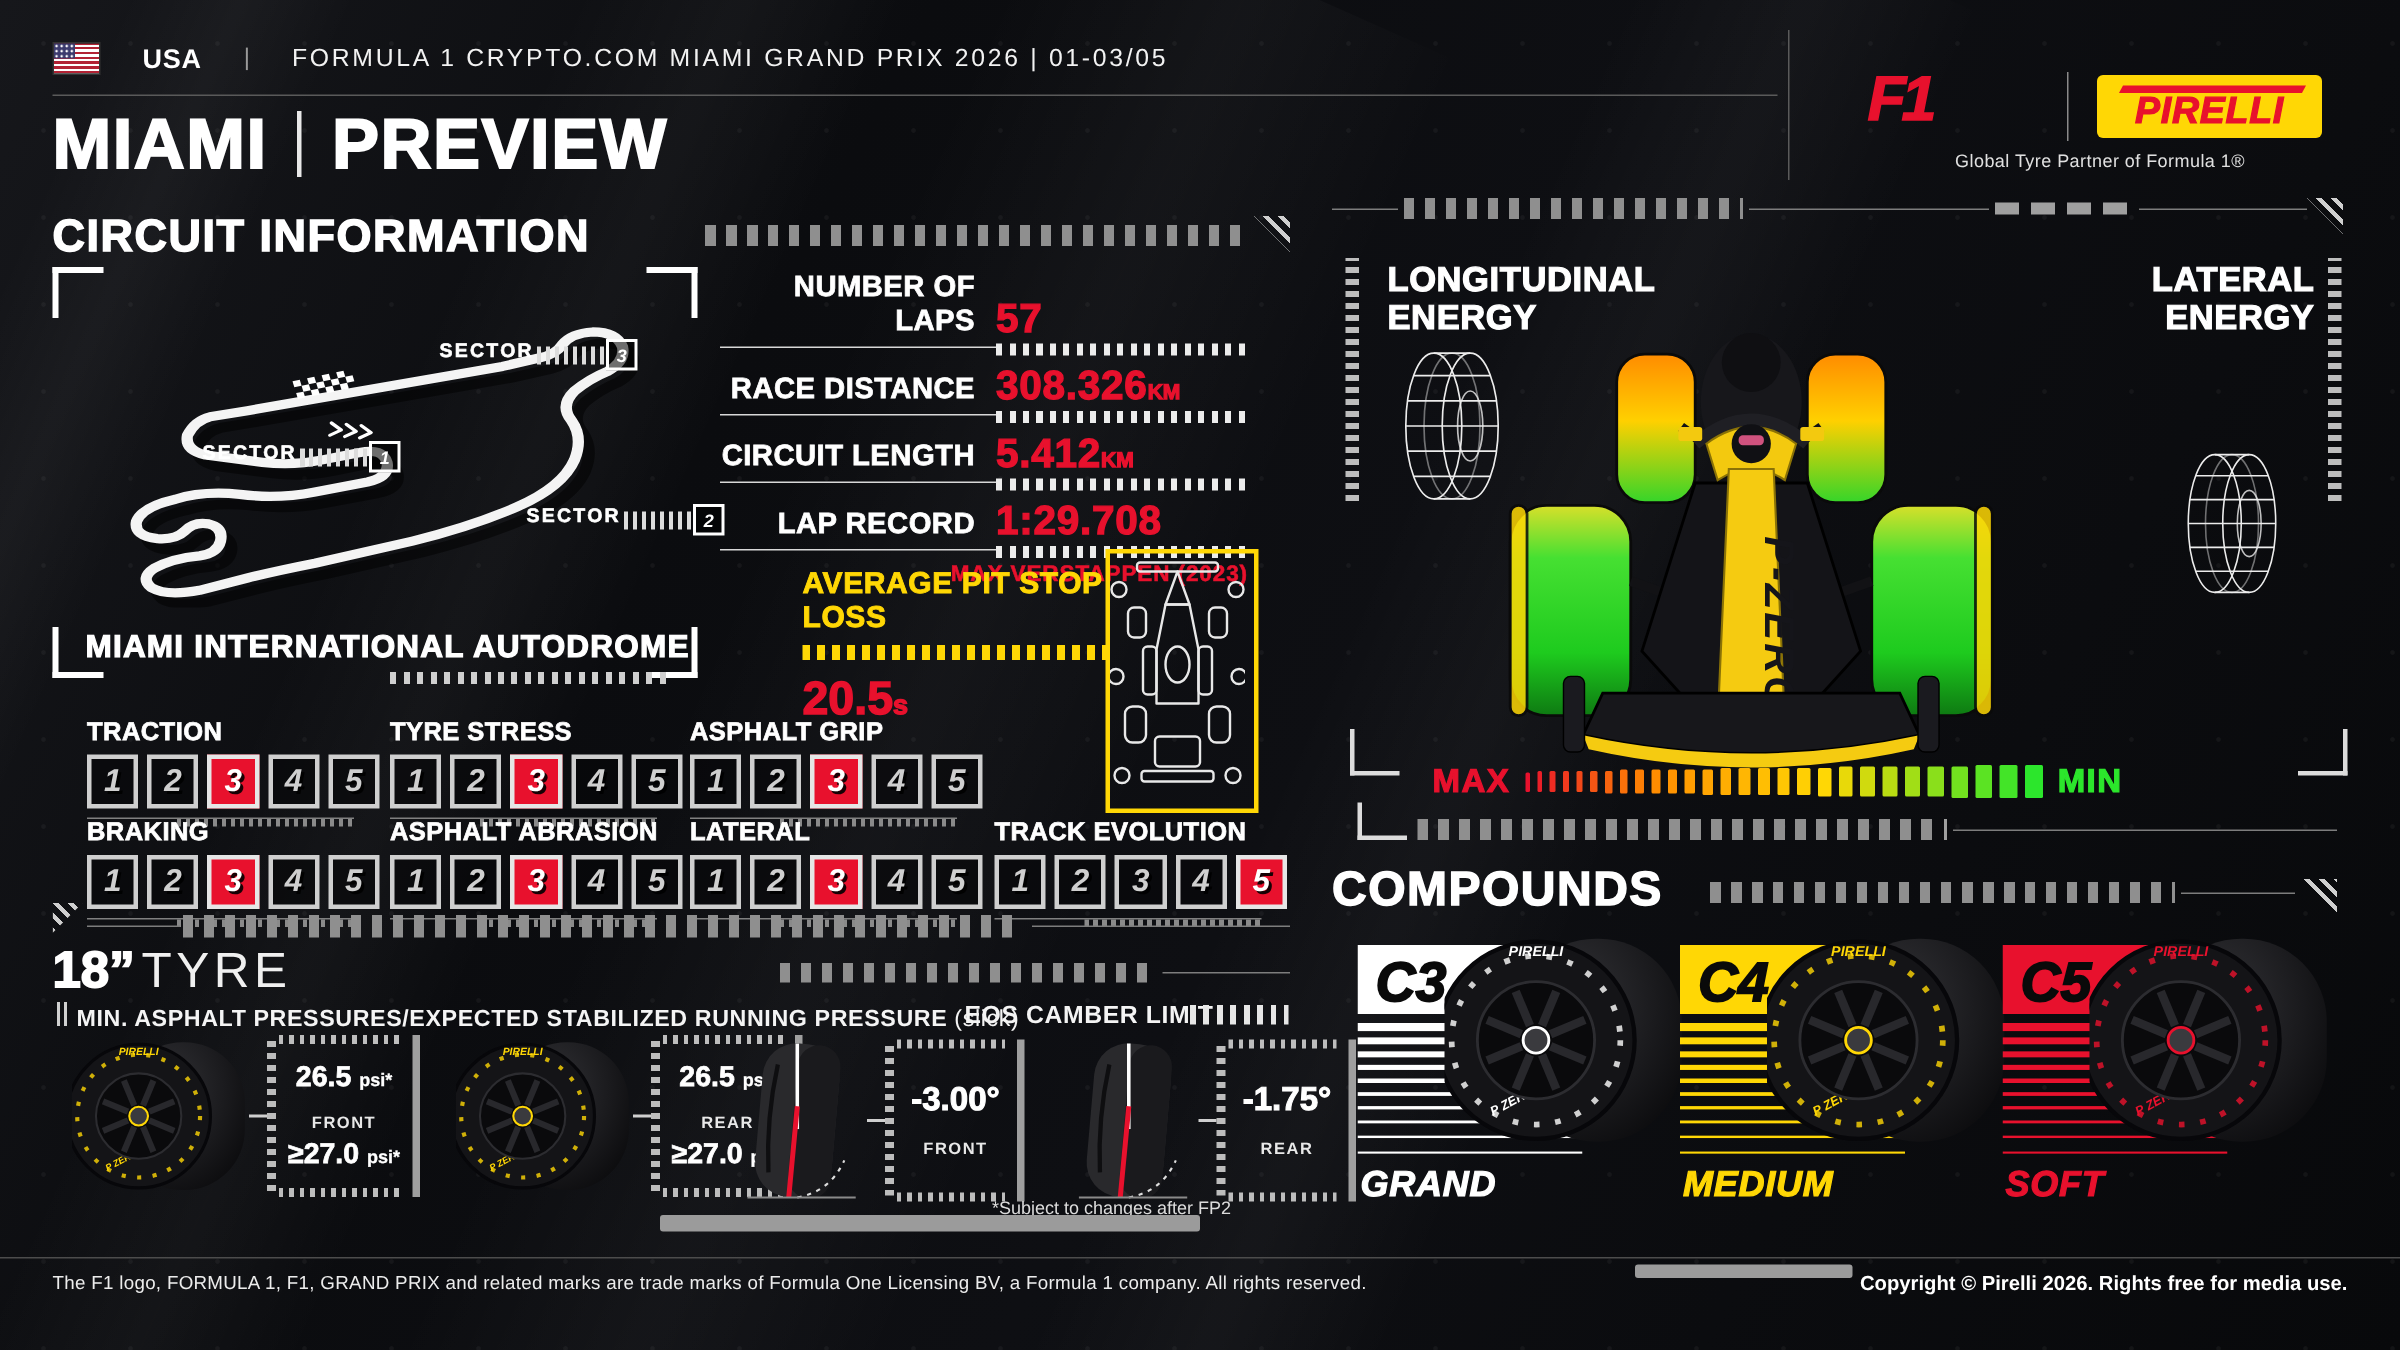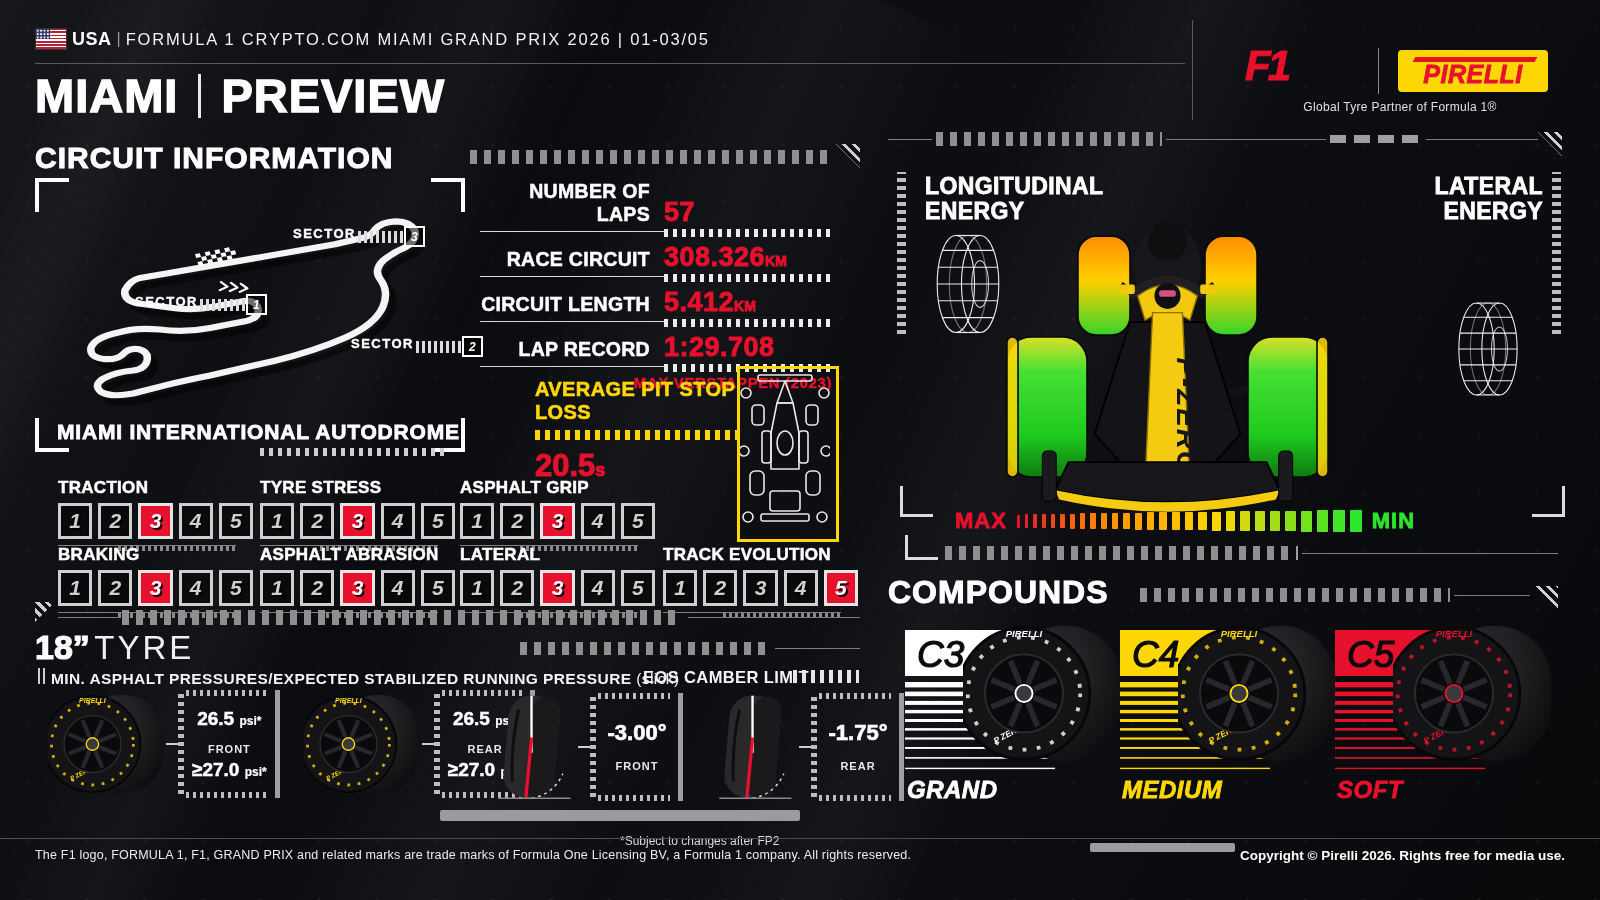--- a/index.html
+++ b/index.html
@@ -16,21 +16,21 @@
   .bcode{background:repeating-linear-gradient(90deg,#8f8f8f 0 7px,transparent 7px 14px);}
   .bcode-w{background:repeating-linear-gradient(90deg,#e6e6e6 0 4px,transparent 4px 9px);}
   .bcode-y{background:repeating-linear-gradient(90deg,#ffd705 0 5px,transparent 5px 10px);}
   .tdash{background:repeating-linear-gradient(90deg,#9f9f9f 0 16px,transparent 16px 24px);}
   .hline{background:#7d7d7d;height:1px;}
   .vdots{background:repeating-linear-gradient(0deg,#bdbdbd 0 4px,transparent 4px 8px);width:9px;}
   .hatch{background:repeating-linear-gradient(45deg,#cfcfcf 0 3px,transparent 3px 7px);}
   .hatch-tr{clip-path:polygon(0 0,100% 0,100% 100%);}
   .hatch-tl{clip-path:polygon(0 0,100% 0,0 100%);}
   
-  .hdr-left{left:35px;top:28px;display:flex;align-items:center;gap:5px;justify-content:space-between;}
+  .hdr-left{left:35px;top:28px;display:flex;align-items:center;gap:28px;justify-content:space-between;}
   .flag{width:30px;height:20px;position:relative;background:repeating-linear-gradient(0deg,#b22234 0 1.6px,#fff 1.6px 3.2px);border:1px solid #333;}
   .flag::after{content:"";position:absolute;left:0;top:0;width:14px;height:10px;background:#3c3b6e;
     background-image:radial-gradient(#fff .7px,transparent 1px);background-size:3.4px 3.4px;}
   .hdr-country{font-size:18px;font-weight:bold;letter-spacing:.5px;}
   .hdr-sep{color:#9a9a9a;font-size:16px;}
   .hdr-event{font-size:16.5px;letter-spacing:1.8px;color:#f2f2f2;}
   .title-row{left:35px;top:68px;display:flex;align-items:center;gap:20px;}
   .title-big{font-size:47px;font-weight:bold;-webkit-text-stroke:1.4px #fff;letter-spacing:1px;}
   .title-div{width:3px;height:44px;background:#e8e8e8;}
   .f1-logo{font-style:italic;font-weight:bold;font-size:42px;color:#e8112d;-webkit-text-stroke:1px #e8112d;letter-spacing:-3px;}
@@ -102,21 +102,21 @@
   .lbrk{position:absolute;width:30px;height:28px;}
   .lbrk.l{border-left:3px solid #dcdcdc;border-bottom:3px solid #dcdcdc;}
   .lbrk.r{border-right:3px solid #dcdcdc;border-bottom:3px solid #dcdcdc;}
   #energy-bars{display:flex;align-items:center;gap:5px;}
   .gmax{font-size:22px;font-weight:bold;color:#e8112d;-webkit-text-stroke:.8px #e8112d;letter-spacing:1px;margin-right:10px;}
   .gmin{font-size:22px;font-weight:bold;color:#2ce62c;-webkit-text-stroke:.8px #2ce62c;letter-spacing:1px;margin-left:10px;}
   .gbar{border-radius:1px;}
   
   .comp-card{position:absolute;width:215px;height:178px;}
   .comp-stripes{position:absolute;left:0;top:0;}
-  .comp-code{position:absolute;left:12px;top:4px;font-size:37px;font-weight:normal;font-style:italic;color:#0a0a0a;-webkit-text-stroke:1.2px #0a0a0a;}
+  .comp-code{position:absolute;left:12px;top:4px;font-size:37px;font-weight:bold;font-style:italic;color:#0a0a0a;-webkit-text-stroke:1.2px #0a0a0a;}
   .comp-tyre{position:absolute;left:58px;top:-8px;}
   .comp-name{position:absolute;left:2px;top:146px;font-size:24px;font-weight:bold;font-style:italic;-webkit-text-stroke:.8px currentColor;letter-spacing:.5px;}
   
   .foot-left{font-size:12.5px;color:#ececec;letter-spacing:.2px;}
   .foot-right{font-size:13.5px;font-weight:bold;color:#fff;}
 </style>
 </head>
 <body>
 
 <div id="stage">
@@ -215,21 +215,21 @@
       <div class="stat-value">57<span class="stat-unit"></span></div>
     </div>
     <div class="stat-lines">
           <div class="sl"></div>
           <div class="sd"></div>
         </div>
 
   </div>
       <div class="stat-row">
     <div class="stat-main">
-      <div class="stat-label">RACE CIRCUIT</div>
+      <div class="stat-label">RACE DISTANCE</div>
       <div class="stat-value">308.326<span class="stat-unit">KM</span></div>
     </div>
     <div class="stat-lines">
           <div class="sl"></div>
           <div class="sd"></div>
         </div>
 
   </div>
       <div class="stat-row">
     <div class="stat-main">
@@ -497,21 +497,21 @@
     <line x1="12" y1="114" x2="88" y2="114" stroke="#8a8a8a" stroke-width="1.5"></line>
   </svg>
     <div class="pconn"></div>
     <div class="vdots" style="height:100px;width:6px;"></div>
     <div class="ppanel" style="min-width:66px;">
       <div class="cval">-1.75°</div>
       <div class="ppos">REAR</div>
     </div>
   </div>
     </div>
-  <div class="abs footnote" style="left:620px;top:834px;width:242px;text-align:left;">*Subject to changes after FP2</div>
+  <div class="abs footnote" style="left:620px;top:798px;width:242px;text-align:center;">*Subject to changes after FP2</div>
   <div class="abs decorbar" style="left:440px;top:810px;width:360px;height:11px;"></div>
 
   <div class="abs hline" style="left:888px;top:139px;width:44px;"></div>
   <div class="abs bcode" style="left:936px;top:132px;width:226px;height:14px;"></div>
   <div class="abs hline" style="left:1166px;top:139px;width:160px;"></div>
   <div class="abs tdash" style="left:1330px;top:135px;width:92px;height:8px;"></div>
   <div class="abs hline" style="left:1426px;top:139px;width:112px;"></div>
   <div class="abs hatch hatch-tr" style="left:1538px;top:132px;width:24px;height:24px;"></div>
 
   <div class="abs vdots" style="left:897px;top:172px;height:162px;"></div>

